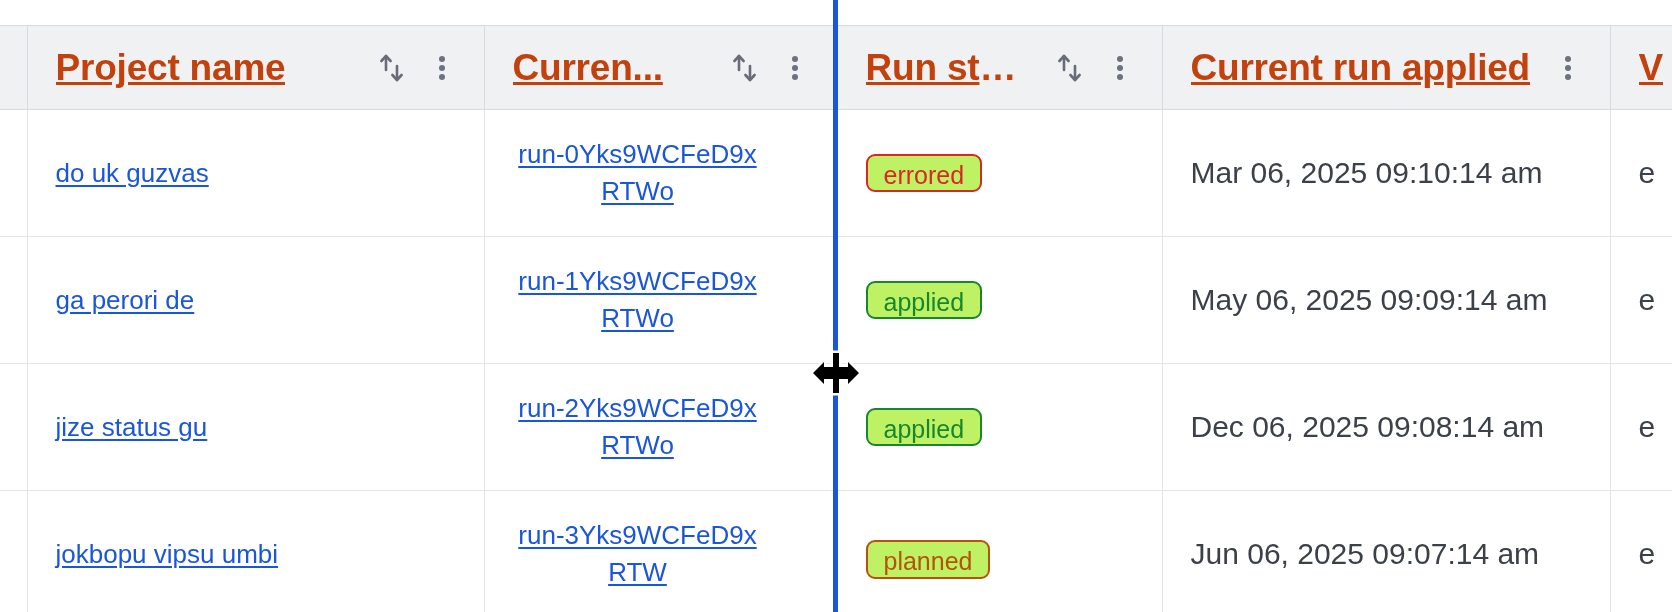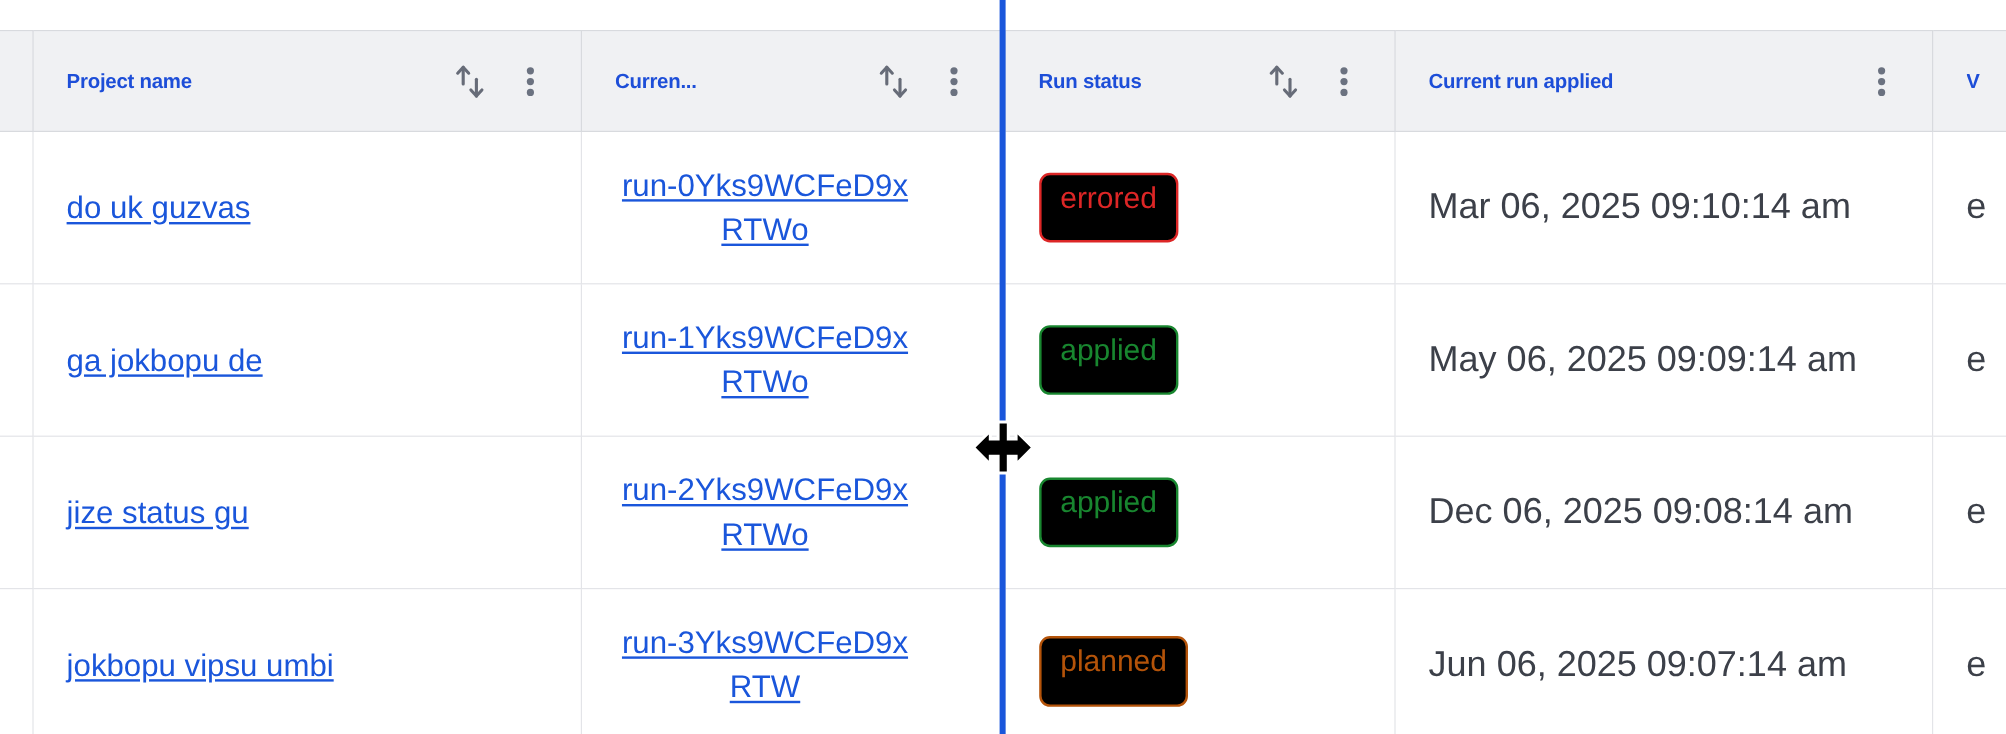--- a/index.html
+++ b/index.html
@@ -65,28 +65,29 @@
     border-left: none;
   }
 
   .th-inner {
     display: flex;
     align-items: center;
     width: 100%;
     height: 100%;
   }
   .th-label {
-    font-size: 17px;
+    font-size: 37px;
     font-weight: bold;
-    color: #1d4ed8;
+    color: #c2410c;
     letter-spacing: -0.2px;
     white-space: nowrap;
     overflow: hidden;
     text-overflow: ellipsis;
     flex: 0 1 auto;
+    text-decoration: underline;
   }
   .th-spacer { flex: 1 1 auto; min-width: 14px; }
 
   .icon-btn {
     flex: 0 0 auto;
     display: inline-flex;
     align-items: center;
     justify-content: center;
     width: 40px;
     height: 44px;
@@ -137,24 +138,24 @@
     font-size: 30px;
     color: #3c4049;
     white-space: nowrap;
   }
 
   
   .badge {
     display: inline-block;
     border: 2px solid currentColor;
     border-radius: 9px;
-    padding: 5px 16px 21px 16px;
+    padding: 5px 16px 1px 16px;
     font-size: 25px;
     line-height: 1.15;
-    background: #000000;
+    background: #bef264;
     white-space: nowrap;
   }
   .badge.errored { color: #dc2626; }
   .badge.applied { color: #18862f; }
   .badge.planned { color: #b45309; margin-top: 11px; }
 
   
   .resize-line {
     position: absolute;
     left: 833px;
@@ -313,21 +314,21 @@
           <span class="cell-text">Mar 06, 2025 09:10:14 am</span>
         </td>
         <td>
           <span class="cell-text">e</span>
         </td>
       </tr>
 
       <tr>
         <td class="sel-col"></td>
         <td>
-          <a class="cell-link">ga jokbopu de</a>
+          <a class="cell-link">ga perori de</a>
         </td>
         <td>
           <span class="link-wrap">
             <a class="cell-link">run-1Yks9WCFeD9xRTWo</a>
           </span>
         </td>
         <td>
           <span class="badge applied">applied</span>
         </td>
         <td>

